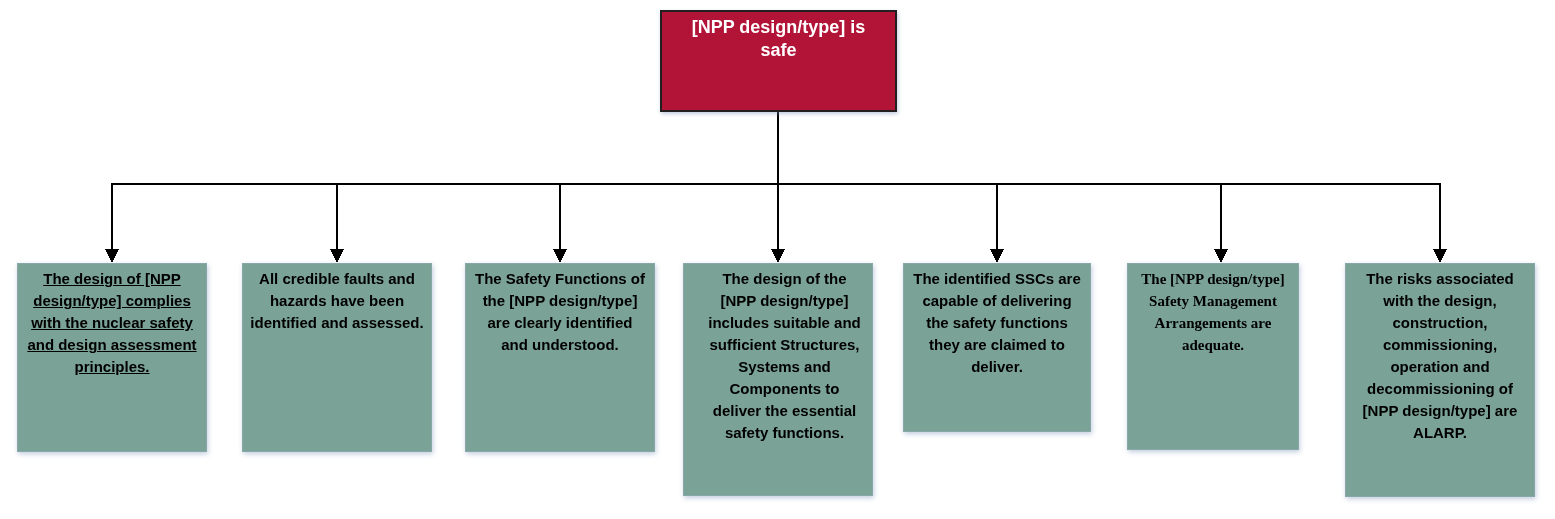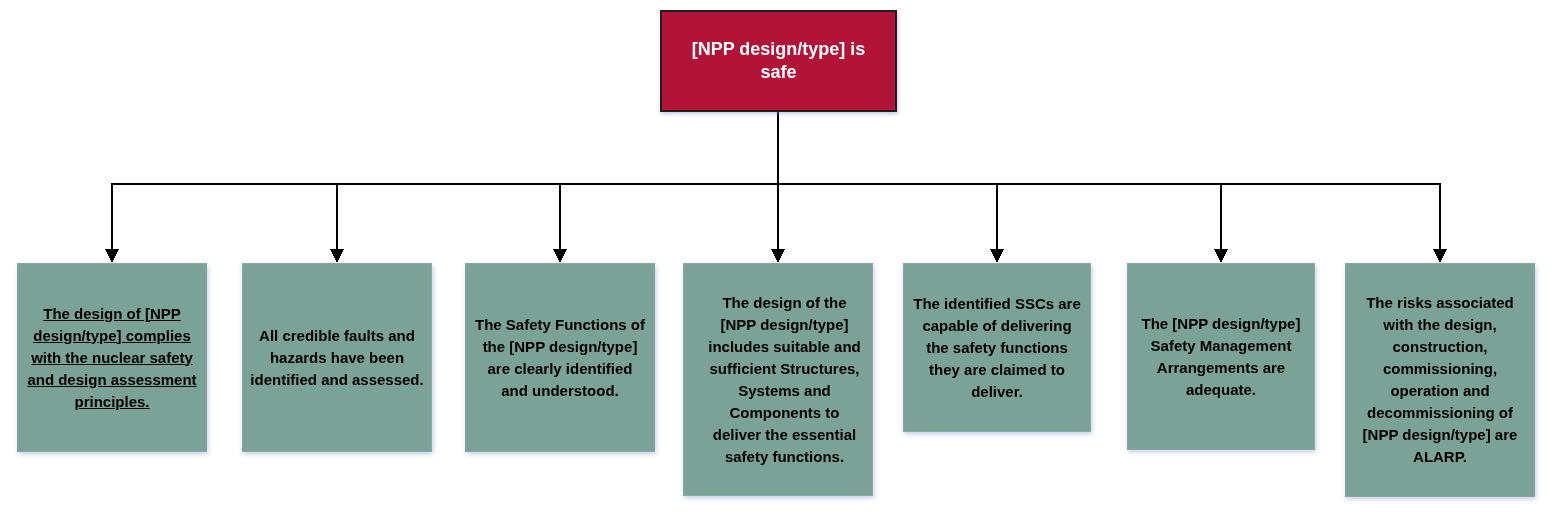--- a/index.html
+++ b/index.html
@@ -10,21 +10,21 @@
     font-family:"Liberation Sans", sans-serif;
     overflow:hidden;
   }
   svg.connectors{
     position:absolute;left:0;top:0;width:1555px;height:519px;
     pointer-events:none;
   }
   .node{
     position:absolute;
     box-sizing:border-box;
-    display:flex;align-items:center;justify-content:center;
+    display:flex;justify-content:center;
     text-align:center;
     font-weight:bold;
   }
   .root-node{
     left:660px;top:10px;width:237px;height:102px;
     background:var(--root-fill,#B21437);
     border:2px solid var(--root-border,#231F20);
     color:var(--root-text,#FFFFFF);
     font-size:18px;line-height:1.3;
     padding:4px 12px;
@@ -37,21 +37,21 @@
     font-size:15px;line-height:22px;
     padding:4px 7px;
     border:1px solid rgba(160,178,205,0.35);
     box-shadow:1px 2px 5px rgba(120,145,185,0.45);
   }
   .b1{left:17px;  width:190px;height:189px;text-decoration:underline;}
   .b2{left:242px; width:190px;height:189px;}
   .b3{left:465px; width:190px;height:189px;}
   .b4{left:683px; width:190px;height:233px;padding-left:20px;}
   .b5{left:903px; width:188px;height:169px;}
-  .b6{left:1127px;width:188px;height:187px;}
+  .b6{left:1127px;width:172px;height:187px;font-family:Liberation Serif, serif;}
   .b7{left:1345px;width:190px;height:234px;}
   .connectors line{stroke:var(--connector,#000);stroke-width:2;}
   .connectors polygon{fill:var(--connector,#000);}
 </style>
 </head>
 <body>
 
 <div class="canvas">
 
   <svg class="connectors" viewBox="0 0 1555 519" shape-rendering="crispEdges">

